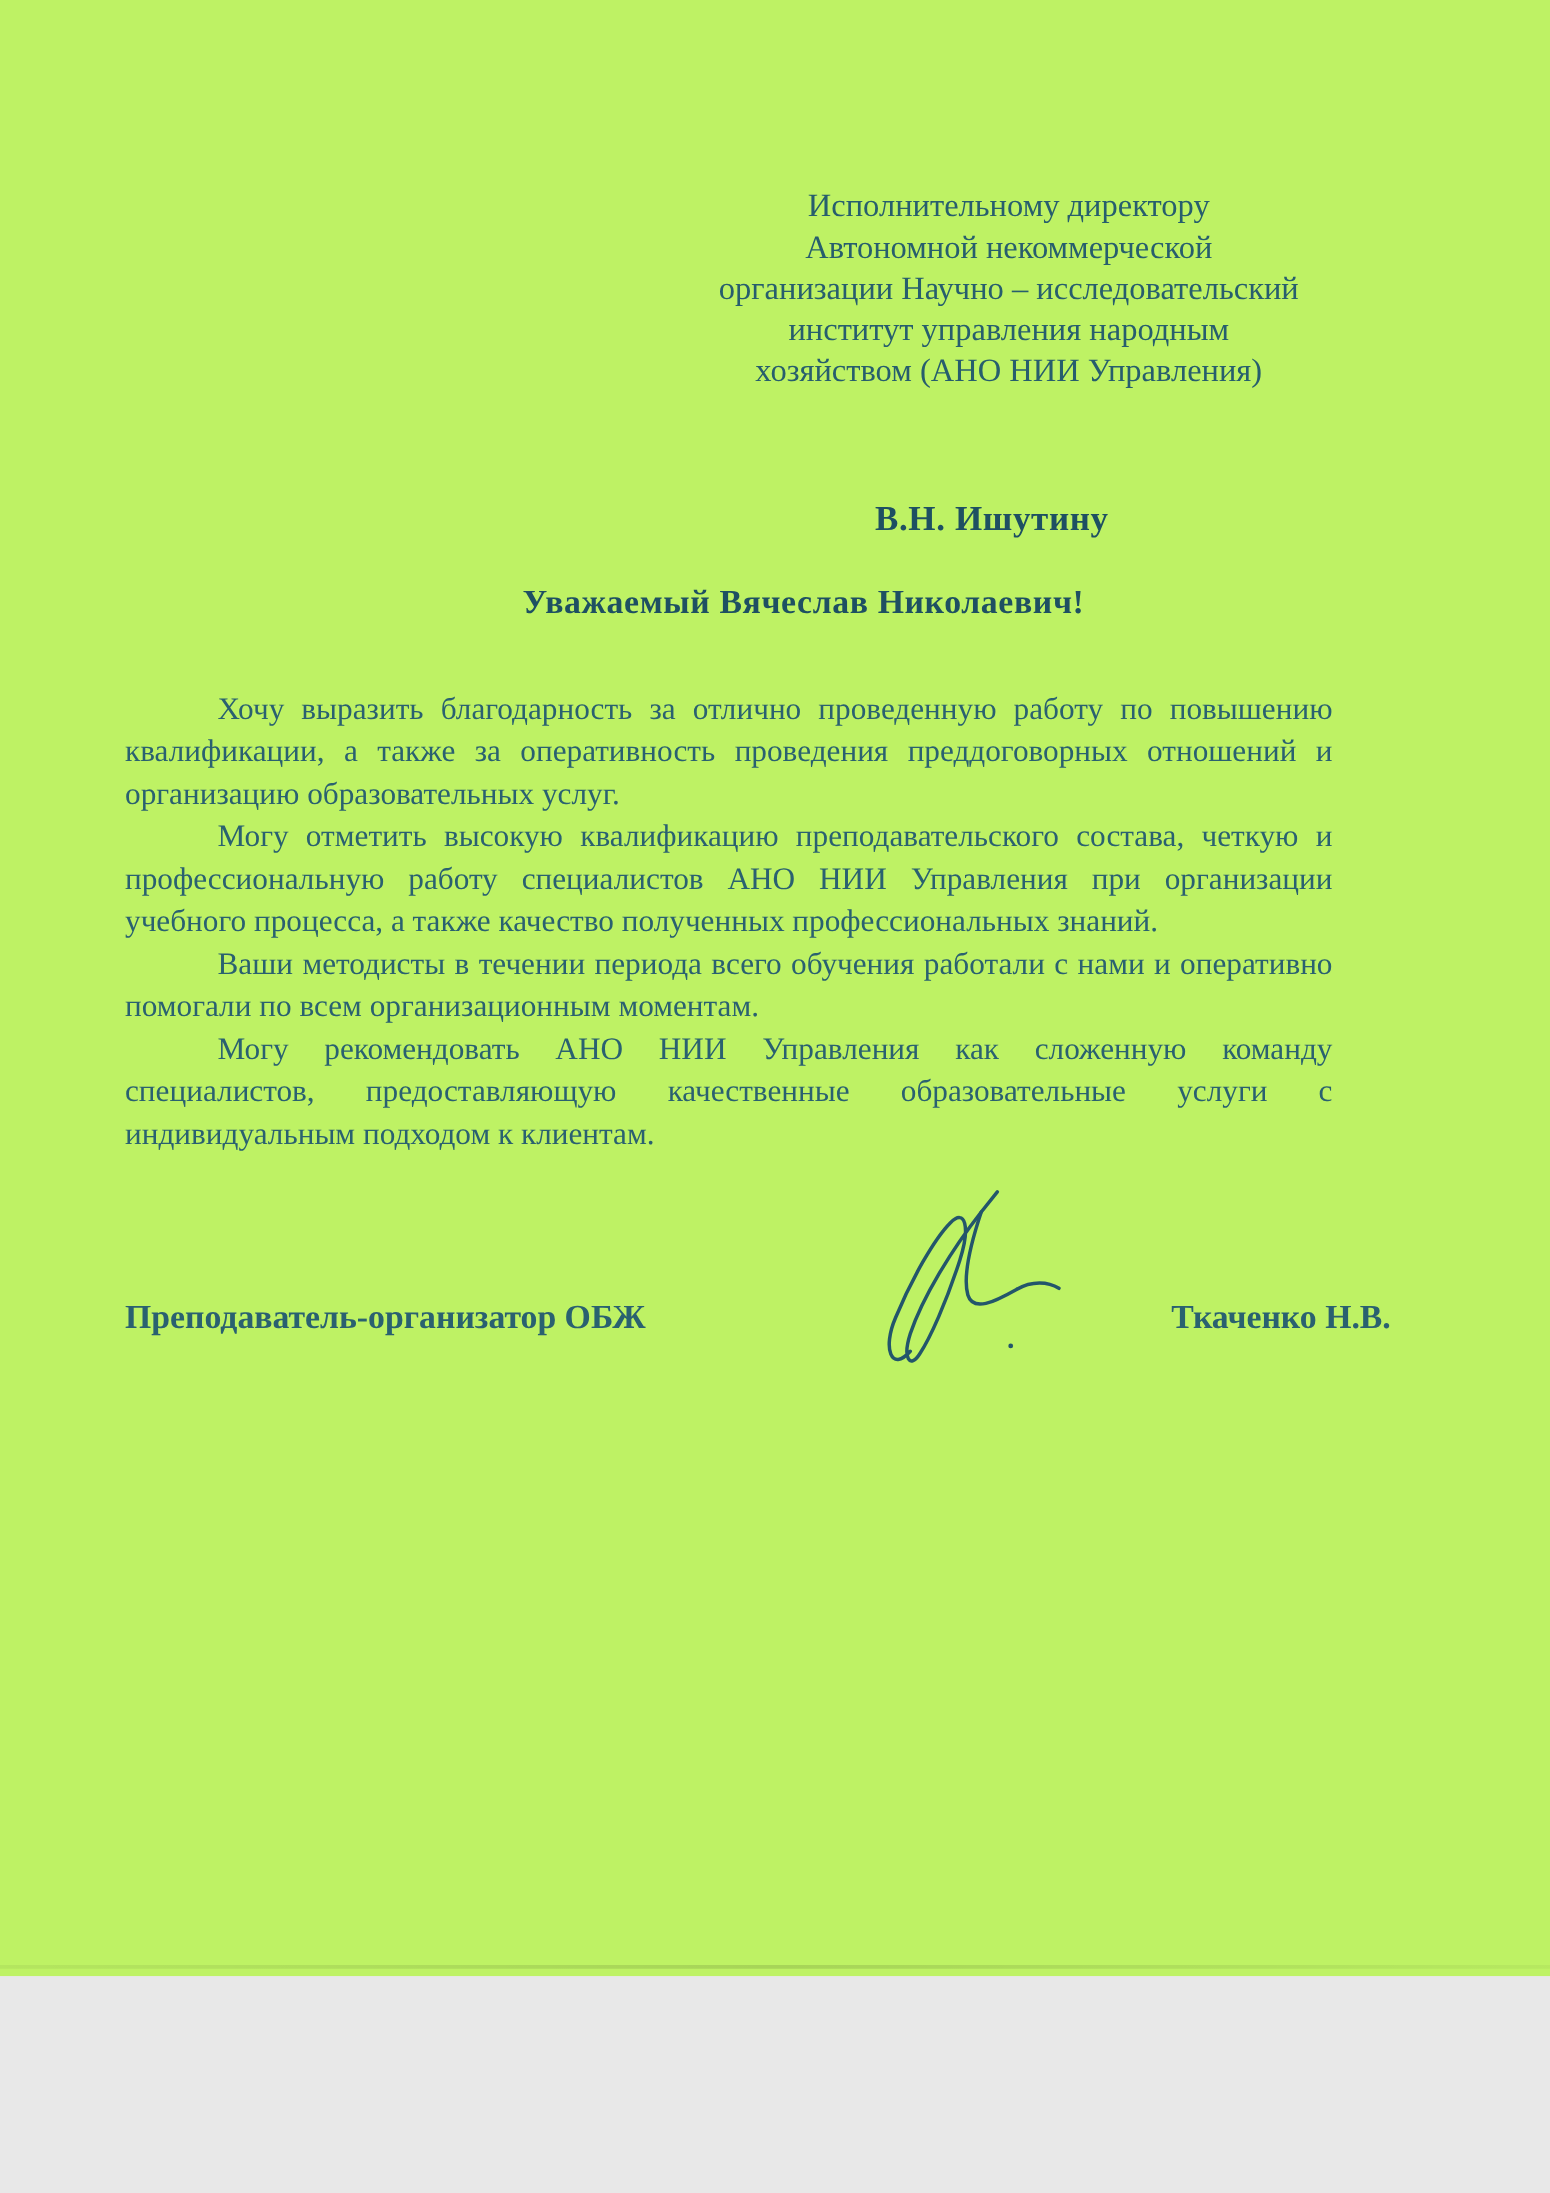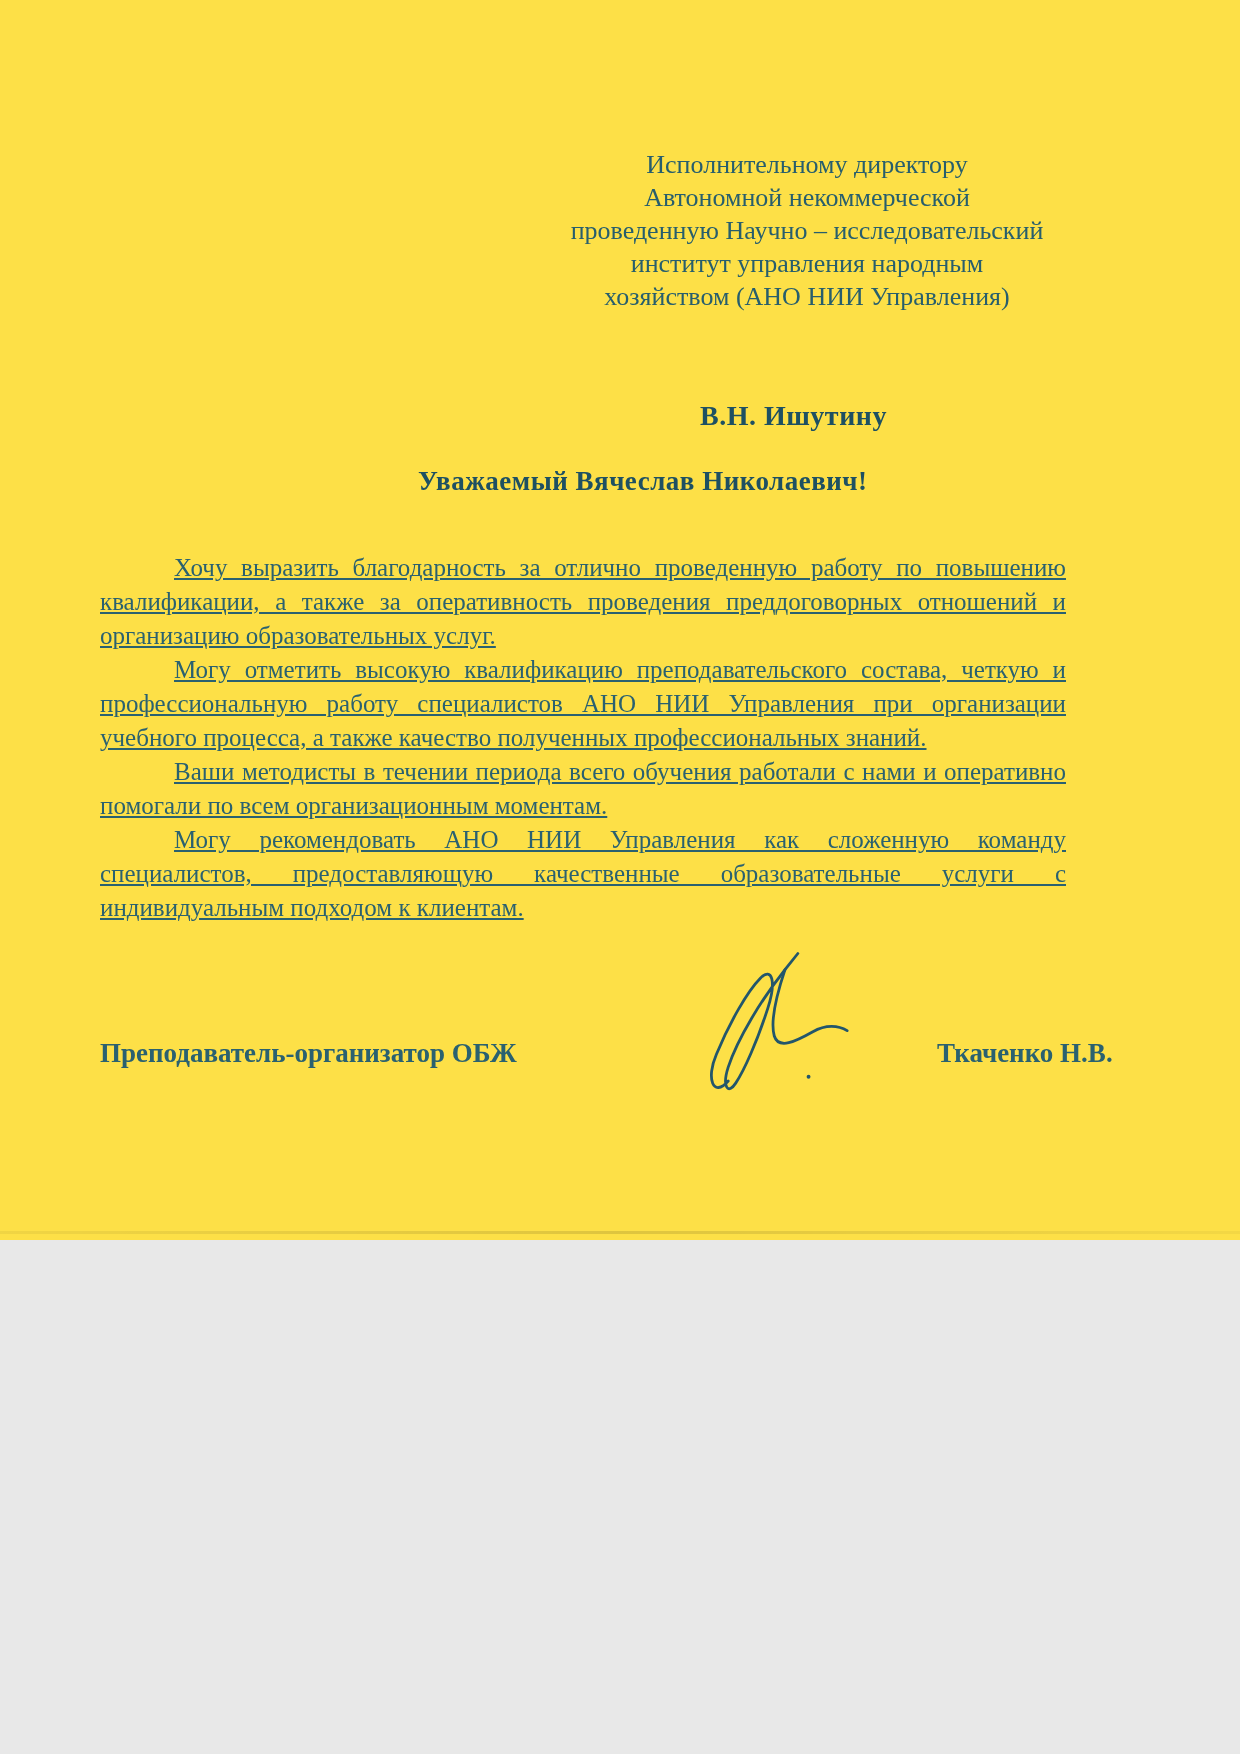--- a/index.html
+++ b/index.html
@@ -4,23 +4,23 @@
 <title>Scanned letter</title>
 <style>
   html, body {
     margin: 0;
     padding: 0;
     background: #e8e8e8;
   }
   .page {
     position: relative;
     width: 1240px;
-    height: 1240px;
+    height: 1581px;
     margin: 0 auto;
-    background: #fde047;
+    background: #bef264;
     overflow: hidden;
     font-family: "Liberation Serif", "DejaVu Serif", serif;
     color: #2a6170;
   }
   
   .scan-edge {
     position: absolute;
     left: 0;
     bottom: 6px;
     width: 100%;
@@ -59,21 +59,20 @@
   }
   .body-text {
     position: absolute;
     top: 551px;
     left: 100px;
     width: 966px;
     font-size: 25px;
     line-height: 34px;
     text-align: justify;
     color: #2a6170;
-    text-decoration: underline;
   }
   .body-text p {
     margin: 0;
     text-indent: 74px;
   }
   .signature-row {
     position: absolute;
     top: 938px;
     left: 0;
     width: 1240px;
@@ -103,21 +102,21 @@
   }
 </style>
 </head>
 <body>
 
 <div class="page">
 
   <div class="recipient-block">
     <div>Исполнительному директору</div>
     <div>Автономной некоммерческой</div>
-    <div>проведенную Научно – исследовательский</div>
+    <div>организации Научно – исследовательский</div>
     <div>институт управления народным</div>
     <div>хозяйством (АНО НИИ Управления)</div>
   </div>
 
   <div class="recipient-name">В.Н. Ишутину</div>
 
   <div class="salutation">Уважаемый Вячеслав Николаевич!</div>
 
   <div class="body-text">
     <p>Хочу выразить благодарность за отлично проведенную работу по повышению квалификации, а также за оперативность проведения преддоговорных отношений и организацию образовательных услуг.</p>

